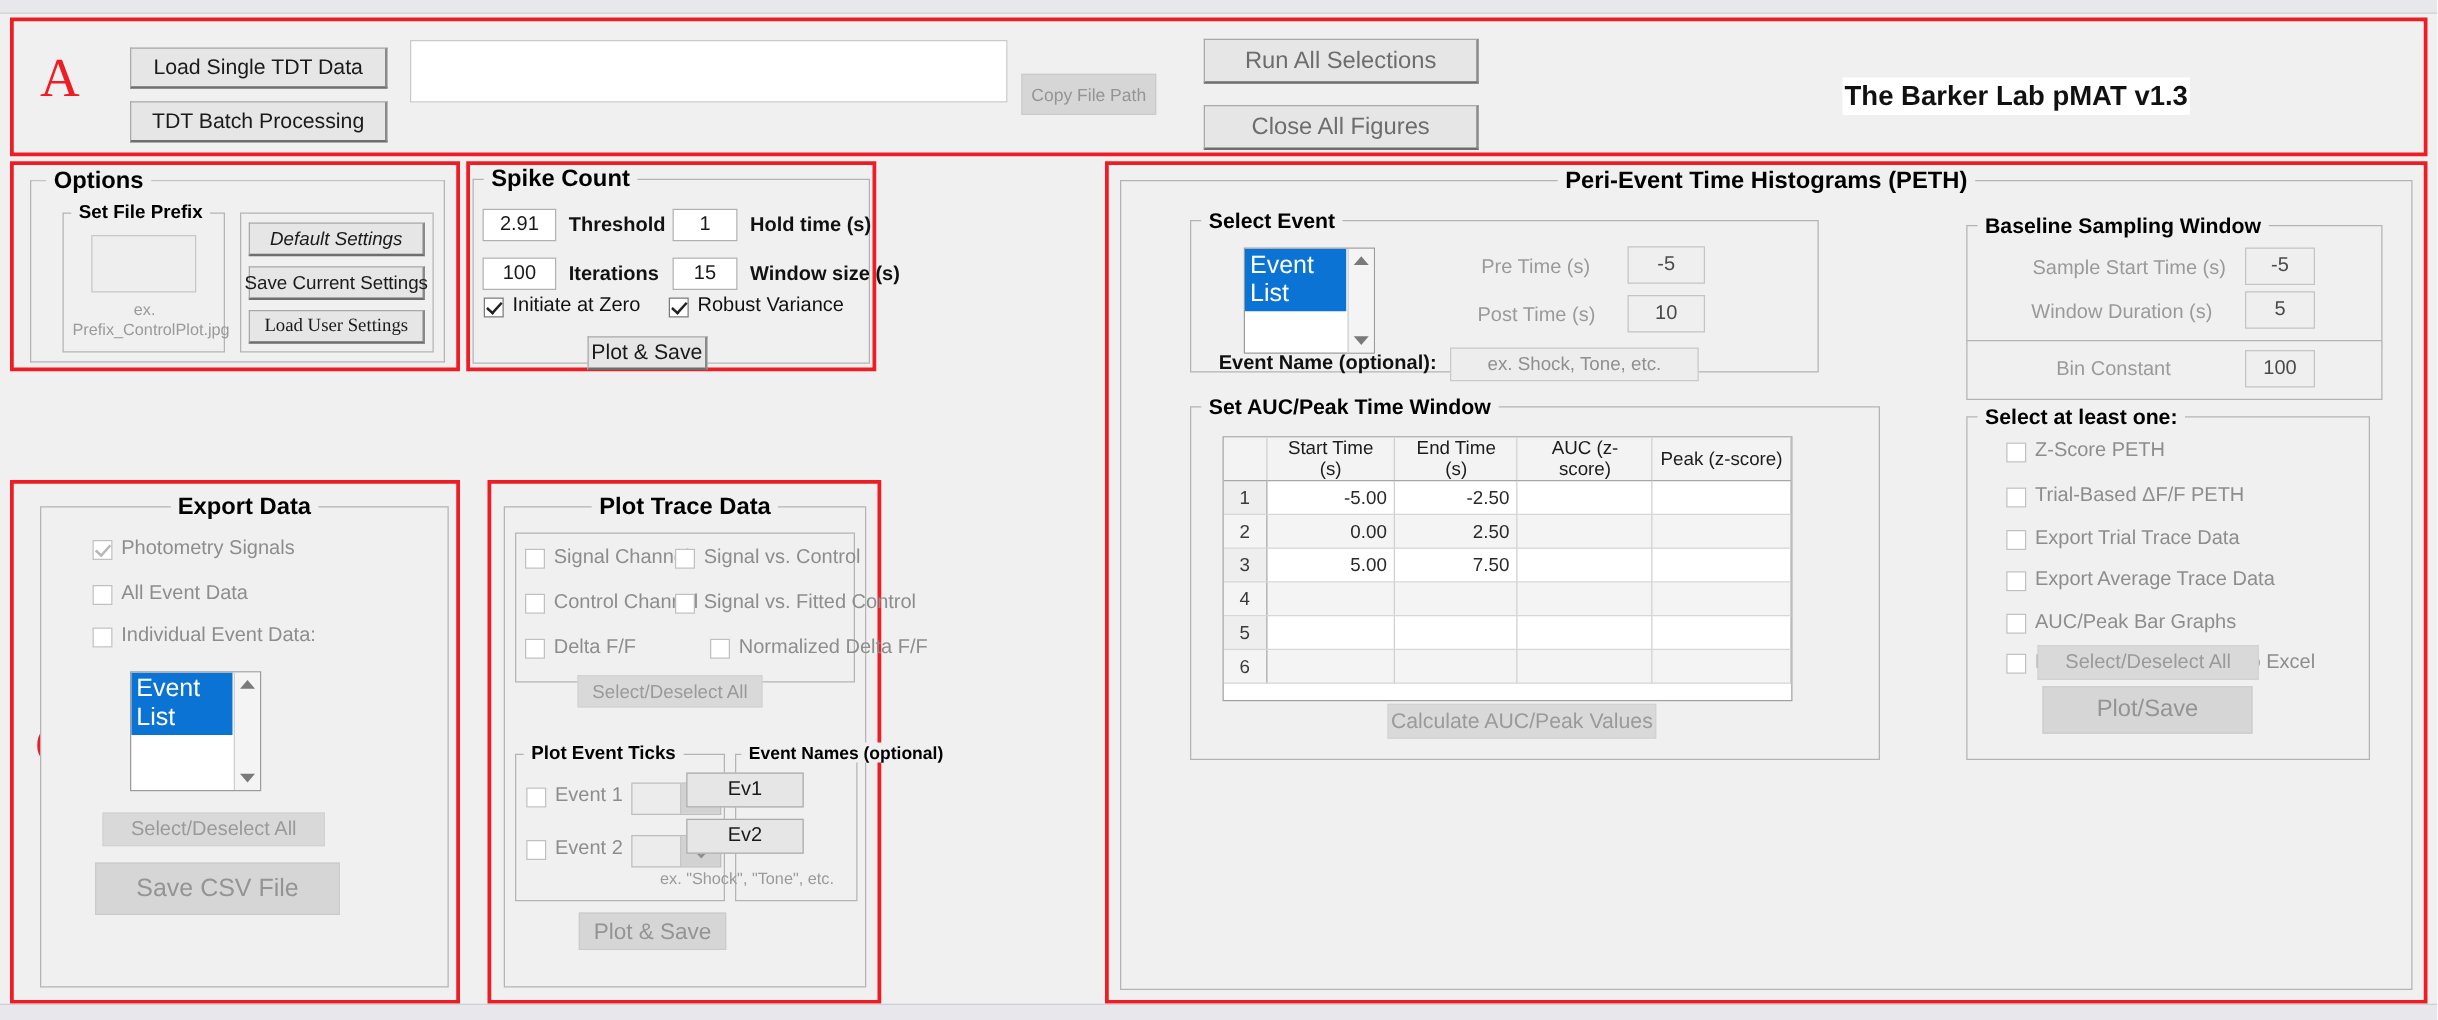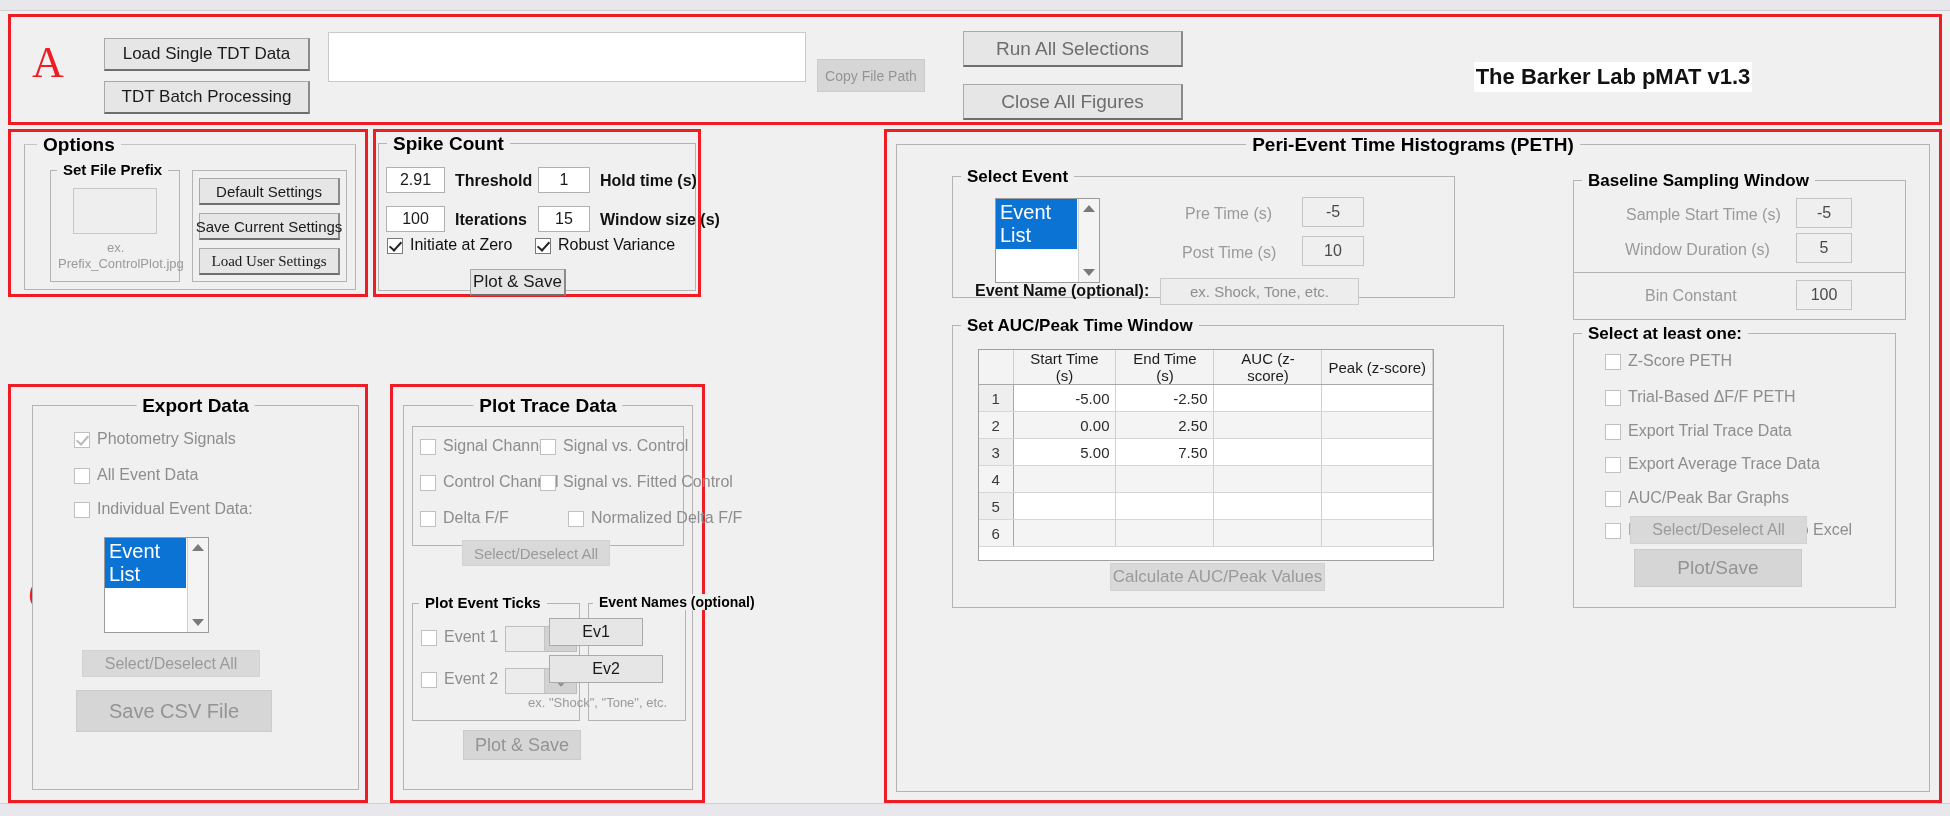--- a/index.html
+++ b/index.html
@@ -278,21 +278,21 @@
   </div>
 
   <div class="panel" style="left:50px; top:170px; width:130px; height:112px;">
     <div class="panel-title small" style="left:6px;">Set File Prefix</div>
   </div>
   <div class="field" style="left:73px; top:188px; width:84px; height:46px; background:#eeeeee; border:1px solid #c7c7c7;"></div>
   <div class="lbl dim" style="left:107px; top:240px; font-size:13px;">ex.</div>
   <div class="lbl dim" style="left:58px; top:256px; font-size:13px;">Prefix_ControlPlot.jpg</div>
 
   <div class="panel" style="left:192px; top:170px; width:155px; height:112px;"></div>
-  <div class="btn" style="left:199px; top:178px; width:141px; height:27px; font-size:15px;">Default Settings</div>
+  <div class="btn" style="left:199px; top:178px; width:141px; height:27px; font-size:15px;font-style:italic;">Default Settings</div>
   <div class="btn" style="left:199px; top:213px; width:141px; height:27px; font-size:15px;">Save Current Settings</div>
   <div class="btn" style="left:199px; top:248px; width:141px; height:27px; font-size:15px;font-family:Liberation Serif, serif;">Load User Settings</div>
 
   <div class="redbox" style="left:373px; top:129px; width:328px; height:168px;"></div>
   <div class="redletter" style="left:383px; top:250px;">D</div>
 
   <div class="panel" style="left:378px; top:143px; width:318px; height:148px;">
     <div class="panel-title" style="left:8px;">Spike Count</div>
   </div>
 
@@ -408,21 +408,21 @@
     <span style="position:absolute;left:5px;top:4px;font-size:14px;color:#555;"></span>
     <span class="pbtn">
       <span class="chev"></span>
     </span>
   </div>
 
   <div class="panel" style="left:588px; top:603px; width:98px; height:118px;">
     <div class="panel-title small" style="left:4px; font-size:14px;">Event Names (optional)</div>
   </div>
   <div class="btn" style="left:549px; top:618px; width:94px; height:28px; background:#e6e6e6; border:1px solid #aaa; border-bottom:1px solid #aaa; border-right:1px solid #aaa; font-size:16px;">Ev1</div>
-  <div class="btn" style="left:549px; top:655px; width:114px; height:28px; background:#e6e6e6; border:1px solid #aaa; border-bottom:1px solid #aaa; border-right:1px solid #aaa; font-size:16px;">Ev2</div>
+  <div class="btn" style="left:549px; top:655px; width:94px; height:28px; background:#e6e6e6; border:1px solid #aaa; border-bottom:1px solid #aaa; border-right:1px solid #aaa; font-size:16px;">Ev2</div>
   <div class="lbl dim" style="left:528px; top:695px; font-size:13px;">ex. "Shock", "Tone", etc.</div>
 
   <div class="btn dim" style="left:463px; top:730px; width:118px; height:30px; font-size:18px;">Plot &amp; Save</div>
 
   <div class="redbox" style="left:884px; top:129px; width:1058px; height:674px;"></div>
   <div class="redletter" style="left:902px; top:150px;">F</div>
 
   <div class="panel" style="left:896px; top:144px; width:1034px; height:648px;">
     <div class="panel-title center">Peri-Event Time Histograms (PETH)</div>
   </div>

